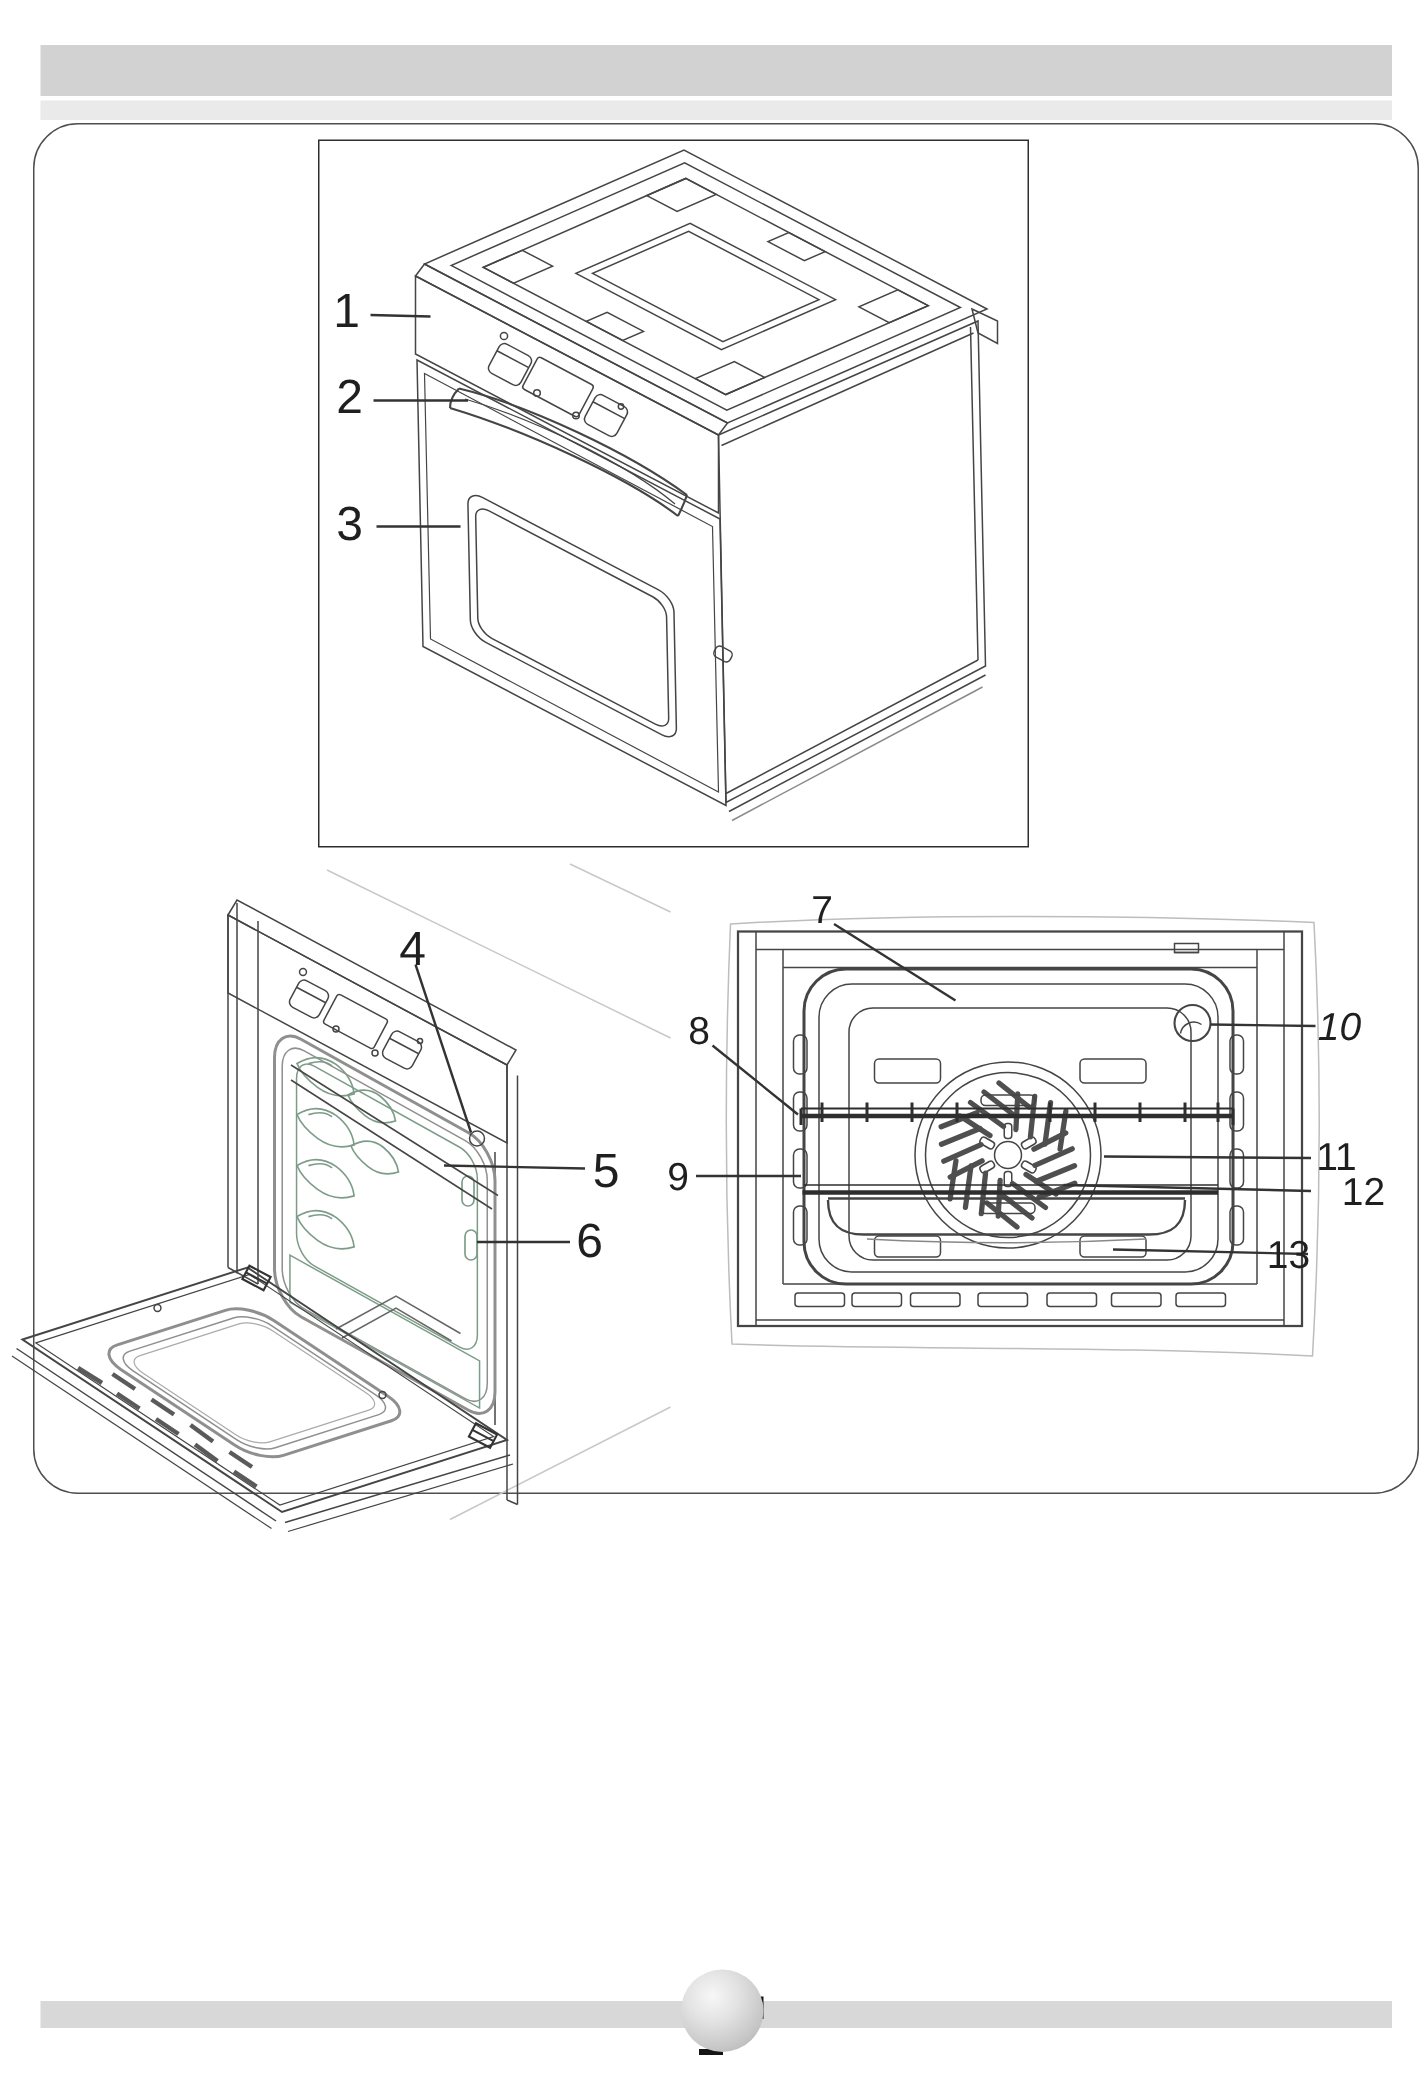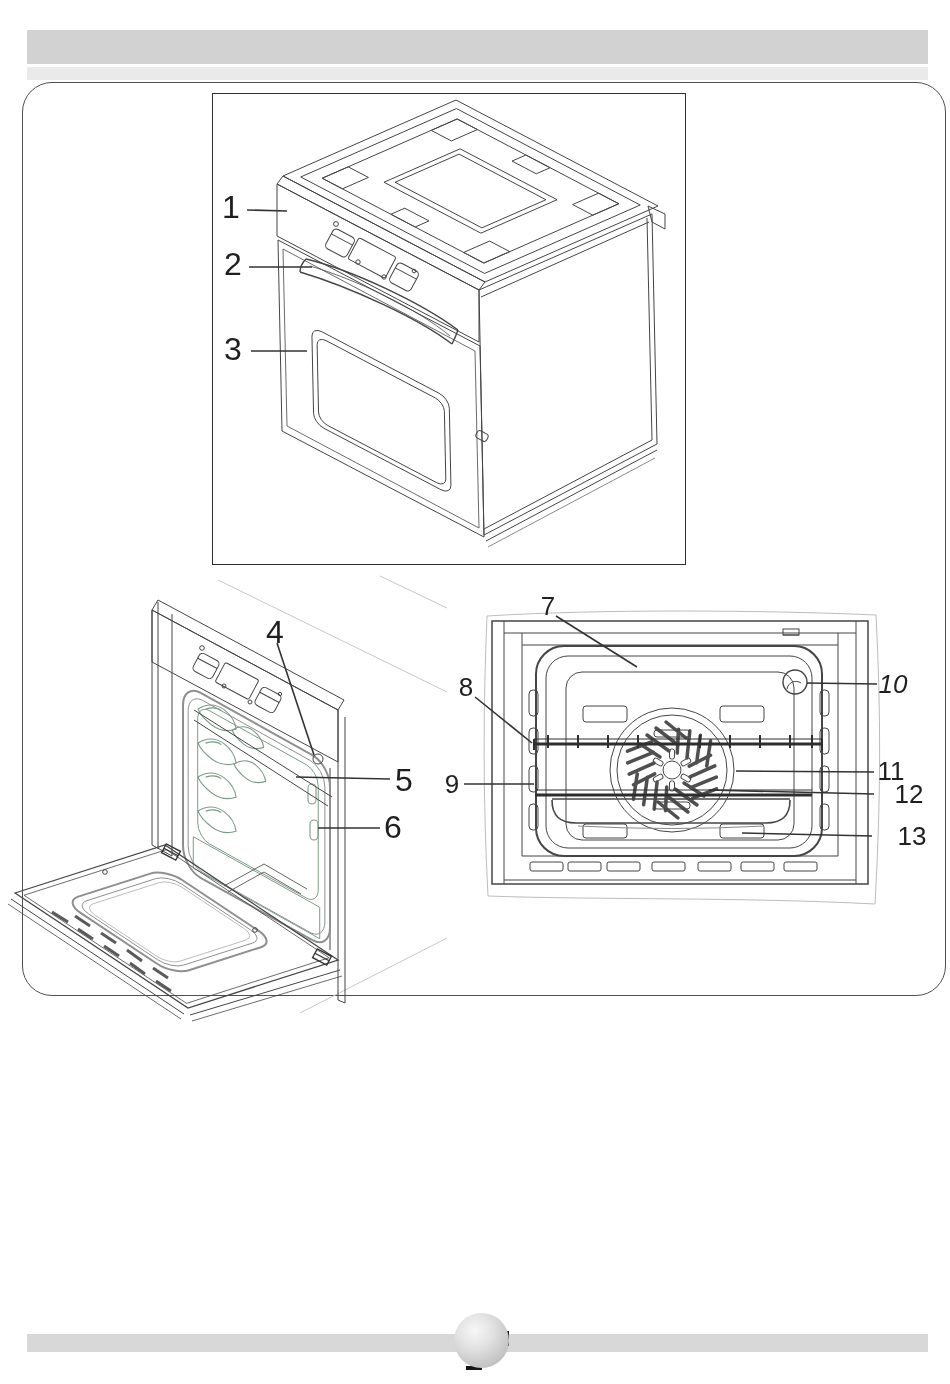--- a/index.html
+++ b/index.html
@@ -352,18 +352,18 @@
 <div class="callout co-big" style="left:233px;top:349px;">3</div>
 <div class="callout co-big" style="left:275px;top:632px;">4</div>
 <div class="callout co-big" style="left:404px;top:780px;">5</div>
 <div class="callout co-big" style="left:393px;top:827px;">6</div>
 <div class="callout co-sm" style="left:548px;top:606px;">7</div>
 <div class="callout co-sm" style="left:466px;top:687px;">8</div>
 <div class="callout co-sm" style="left:452px;top:784px;">9</div>
 <div class="callout co-sm" style="left:893px;top:684px;font-style:italic;">10</div>
 <div class="callout co-sm" style="left:891px;top:771px;text-align:center;">11</div>
 <div class="callout co-sm" style="left:909px;top:794px;">12</div>
-<div class="callout co-sm" style="left:912px;top:836px;">13</div>
+<div class="callout co-sm" style="left:859px;top:836px;">13</div>
 
 <div id="footer-bar" class="abs"></div>
 <div id="sphere-mark-right" class="abs"></div>
 <div id="sphere-mark-bottom" class="abs"></div>
 <div id="page-sphere" class="abs"></div>
 
 </body></html>

